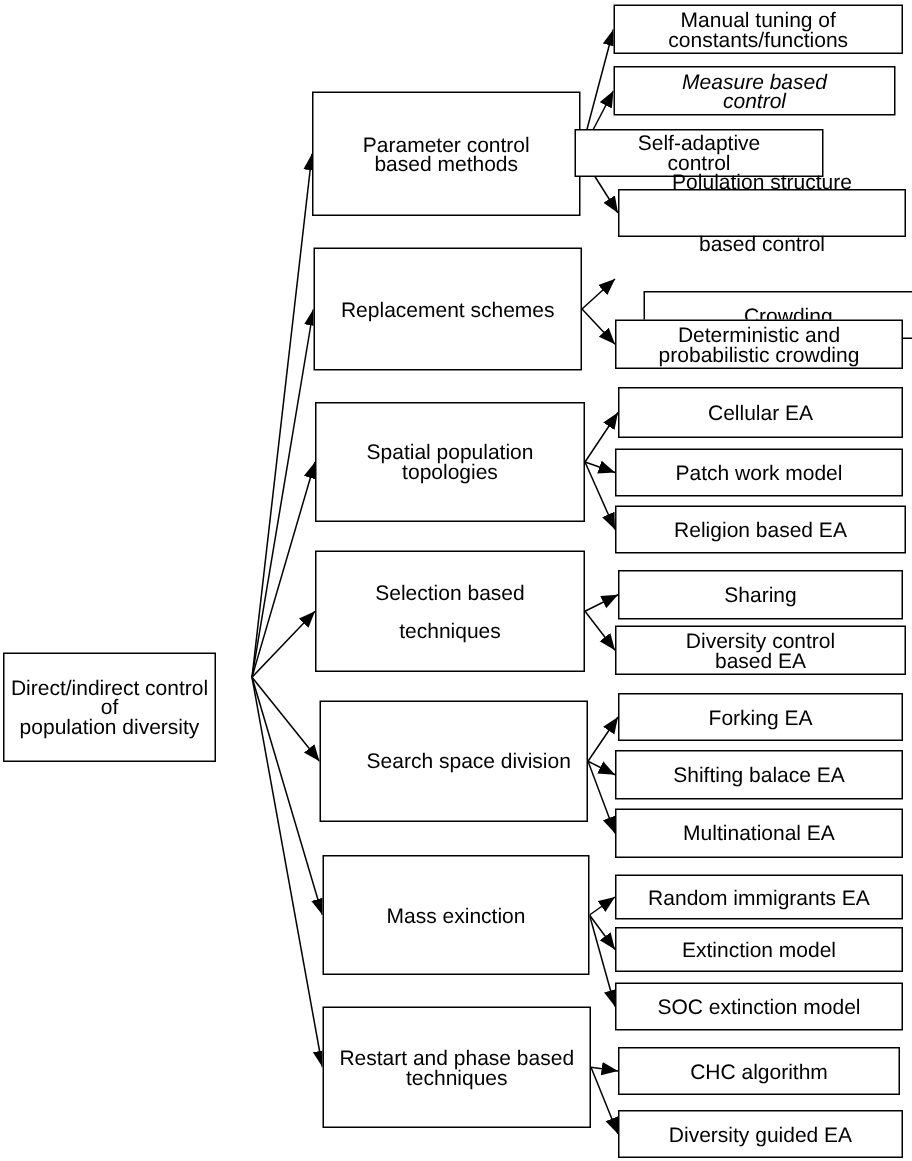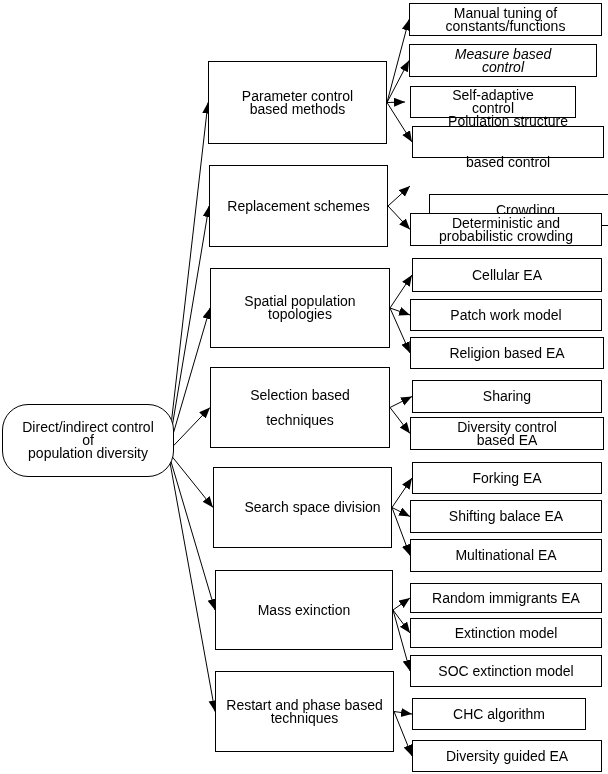--- a/index.html
+++ b/index.html
@@ -71,38 +71,38 @@
         <line x1="168" y1="451.5" x2="215" y2="610" stroke="#000000" stroke-width="1" marker-end="url(#arrow)"></line>
         <line x1="393" y1="610" x2="410" y2="598" stroke="#000000" stroke-width="1" marker-end="url(#arrow)"></line>
         <line x1="393" y1="610" x2="410" y2="633" stroke="#000000" stroke-width="1" marker-end="url(#arrow)"></line>
         <line x1="393" y1="610" x2="410" y2="671" stroke="#000000" stroke-width="1" marker-end="url(#arrow)"></line>
         <line x1="168" y1="451.5" x2="215" y2="711.5" stroke="#000000" stroke-width="1" marker-end="url(#arrow)"></line>
         <line x1="394" y1="711.5" x2="412" y2="714" stroke="#000000" stroke-width="1" marker-end="url(#arrow)"></line>
         <line x1="394" y1="711.5" x2="412" y2="756" stroke="#000000" stroke-width="1" marker-end="url(#arrow)"></line>
       </g>
   </svg>
   <div id="nodes">
-      <div class="node" style="left: 2px; top: 404px; width: 172px; height: 73px; border-color: rgb(0, 0, 0); color: rgb(0, 0, 0); border-radius: 26px;">
+      <div class="node" style="left: 2px; top: 435px; width: 142px; height: 73px; border-color: rgb(0, 0, 0); color: rgb(0, 0, 0);">
         <div class="line">Direct/indirect control</div>
         <div class="line">of</div>
         <div class="line">population diversity</div>
       </div>
       <div class="node" style="left: 208px; top: 61px; width: 179px; height: 83px; border-color: rgb(0, 0, 0); color: rgb(0, 0, 0); text-align: center;">
         <div class="line">Parameter control</div>
         <div class="line">based methods</div>
       </div>
       <div class="node" style="left: 409px; top: 3px; width: 193px; height: 33px; border-color: rgb(0, 0, 0); color: rgb(0, 0, 0);">
         <div class="line">Manual tuning of</div>
         <div class="line">constants/functions</div>
       </div>
       <div class="node" style="left: 409px; top: 44px; width: 188px; height: 33px; border-color: rgb(0, 0, 0); color: rgb(0, 0, 0); font-style: italic;">
         <div class="line">Measure based</div>
         <div class="line">control</div>
       </div>
-      <div class="node" style="left: 410px; top: 86px; width: 166px; height: 32px; border-color: rgb(0, 0, 0); color: rgb(0, 0, 0);">
+      <div class="node" style="left: 383px; top: 86px; width: 166px; height: 32px; border-color: rgb(0, 0, 0); color: rgb(0, 0, 0);">
         <div class="line">Self-adaptive</div>
         <div class="line">control</div>
       </div>
       <div class="node" style="left: 412px; top: 126px; width: 192px; height: 32px; border-color: rgb(0, 0, 0); color: rgb(0, 0, 0); gap: 28px;">
         <div class="line">Polulation structure</div>
         <div class="line">based control</div>
       </div>
       <div class="node" style="left: 209px; top: 165px; width: 179px; height: 82px; border-color: rgb(0, 0, 0); color: rgb(0, 0, 0);">
         <div class="line">Replacement schemes</div>
       </div>
@@ -158,20 +158,20 @@
       <div class="node" style="left: 410px; top: 618px; width: 192px; height: 30px; border-color: rgb(0, 0, 0); color: rgb(0, 0, 0);">
         <div class="line">Extinction model</div>
       </div>
       <div class="node" style="left: 410px; top: 655px; width: 192px; height: 32px; border-color: rgb(0, 0, 0); color: rgb(0, 0, 0);">
         <div class="line">SOC extinction model</div>
       </div>
       <div class="node" style="left: 215px; top: 671px; width: 179px; height: 81px; border-color: rgb(0, 0, 0); color: rgb(0, 0, 0);">
         <div class="line">Restart and phase based</div>
         <div class="line">techniques</div>
       </div>
-      <div class="node" style="left: 412px; top: 698px; width: 174px; height: 32px; border-color: rgb(0, 0, 0); color: rgb(0, 0, 0);">
+      <div class="node" style="left: 412px; top: 698px; width: 188px; height: 32px; border-color: rgb(0, 0, 0); color: rgb(0, 0, 0);">
         <div class="line">CHC algorithm</div>
       </div>
       <div class="node" style="left: 412px; top: 740px; width: 190px; height: 32px; border-color: rgb(0, 0, 0); color: rgb(0, 0, 0);">
         <div class="line">Diversity guided EA</div>
       </div>
     </div>
 </div>
 
 </body></html>

